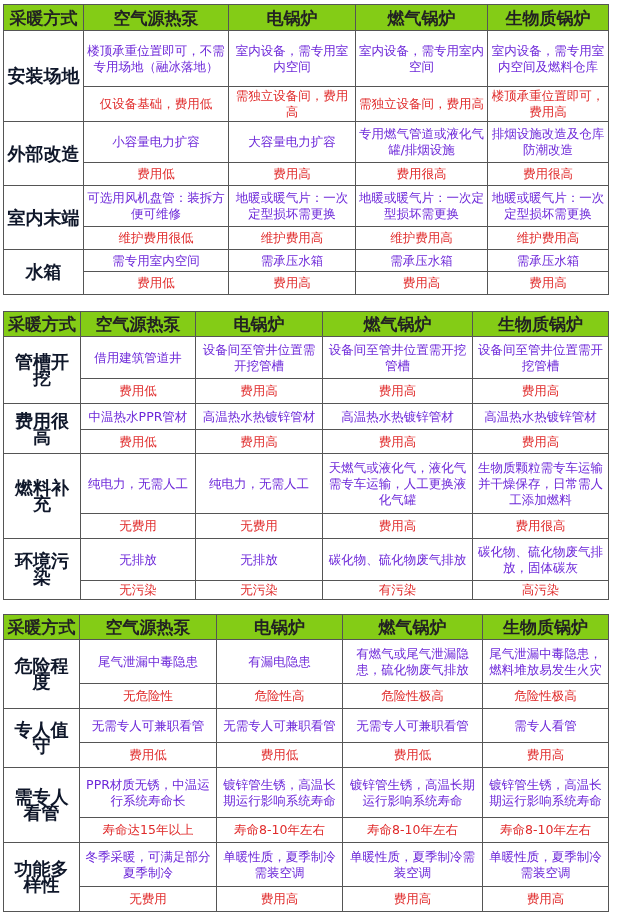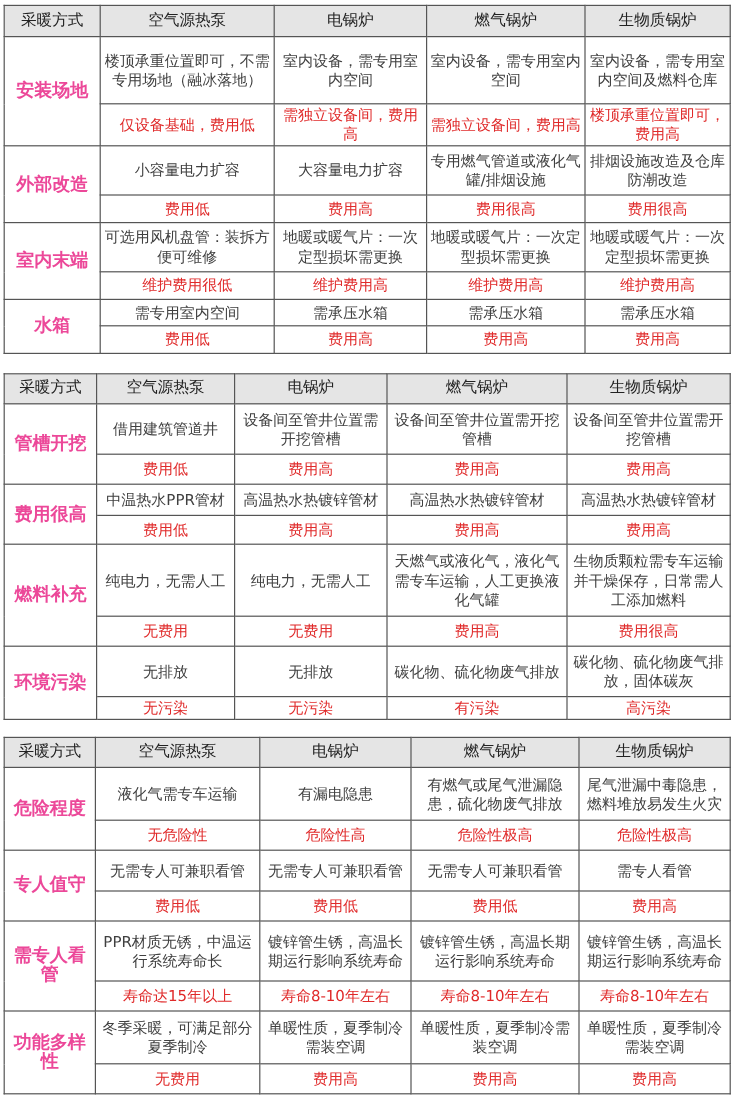--- a/index.html
+++ b/index.html
@@ -1,24 +1,24 @@
 <!DOCTYPE html>
 <html><head>
 <meta charset="utf-8">
 <style>
   html, body { margin: 0; padding: 0; background: #ffffff; }
   body { width: 620px; height: 915px; position: relative; overflow: hidden;
          font-family: "DejaVu Sans", "Liberation Sans", sans-serif; color: #333333; }
   table.cmp { position: absolute; border-collapse: collapse; table-layout: fixed; background: #fff; }
   table.cmp td, table.cmp th { border: 1px solid #555555; text-align: center; vertical-align: middle;
          padding: 1px 3px; font-size: 12.5px; line-height: 16px; box-sizing: border-box; }
-  table.cmp th { background: #e5e5e5; font-weight: normal; color: #222; font-size: 13px; }
-  table.cmp td.cat { font-weight: bold; color: #ec4899; font-size: 15px; font-family: Liberation Serif, serif; }
+  table.cmp th { background: #84cc16; font-weight: bold; color: #222; font-size: 17px; }
+  table.cmp td.cat { font-weight: bold; color: #0f172a; font-size: 18px; }
   table.cmp td.cost { color: #e02a2a; }
-  table.cmp td.desc { color: #404040; text-align: center; }
+  table.cmp td.desc { color: #6d28d9; text-align: center; }
   #t1 { left: 3px; top: 4px; width: 605px; }
   #t2 { left: 3px; top: 311px; width: 605px; }
   #t3 { left: 3px; top: 614px; width: 605px; }
 </style>
 </head>
 <body>
 
 <table class="cmp" id="t1">
   <colgroup>
       <col style="width:80px">
@@ -172,21 +172,21 @@
   <tbody>
       <tr style="height:25px">
     <th>采暖方式</th>
     <th>空气源热泵</th>
     <th>电锅炉</th>
     <th>燃气锅炉</th>
     <th>生物质锅炉</th>
   </tr>
   <tr style="height:44px">
     <td class="cat" rowspan="2">危险程度</td>
-    <td class="desc">液化气需专车运输</td>
+    <td class="desc">尾气泄漏中毒隐患</td>
     <td class="desc">有漏电隐患</td>
     <td class="desc">有燃气或尾气泄漏隐患，硫化物废气排放</td>
     <td class="desc">尾气泄漏中毒隐患，燃料堆放易发生火灾</td>
   </tr>
   <tr style="height:25px">
     <td class="cost">无危险性</td>
     <td class="cost">危险性高</td>
     <td class="cost">危险性极高</td>
     <td class="cost">危险性极高</td>
   </tr>

